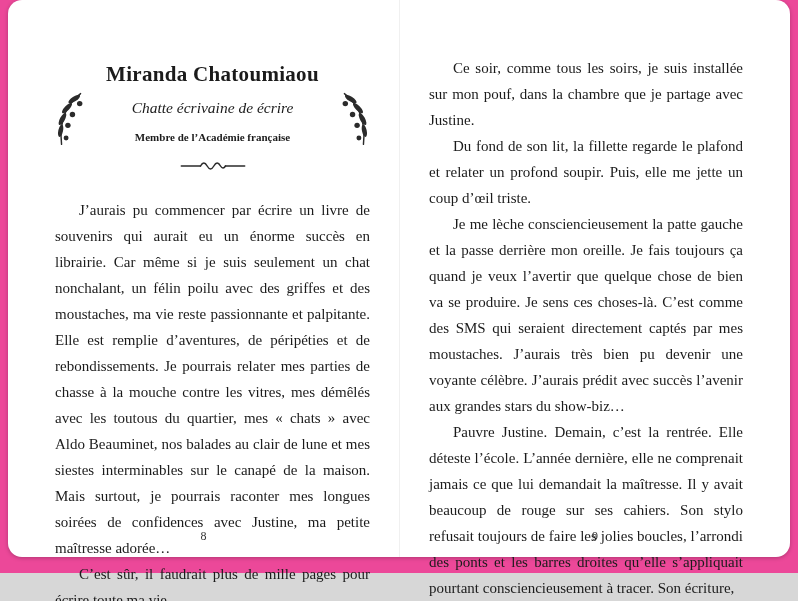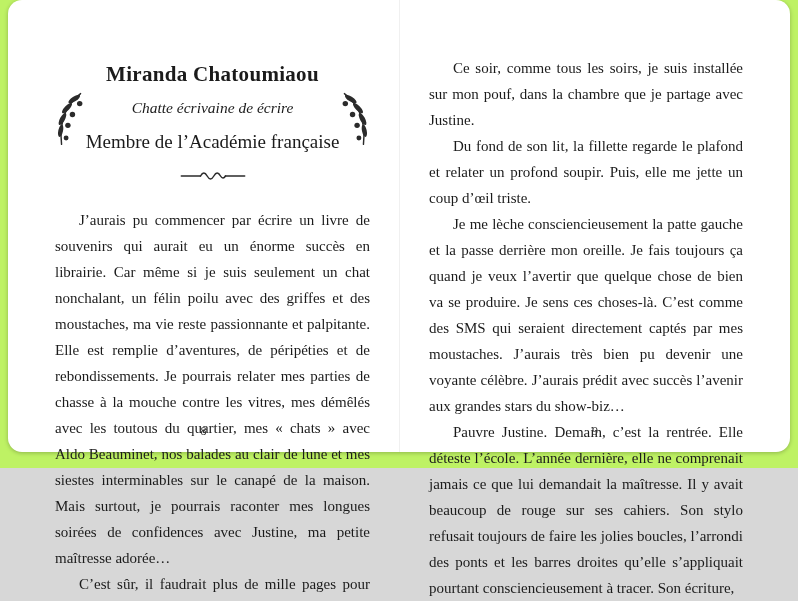--- a/index.html
+++ b/index.html
@@ -7,22 +7,22 @@
     padding: 0;
     width: 798px;
     height: 601px;
     overflow: hidden;
     background: #d7d7d7;
     font-family: "Liberation Serif", "DejaVu Serif", serif;
   }
   .canvas {
     position: relative;
     width: 798px;
-    height: 468px;
-    background: #bef264;
+    height: 573px;
+    background: #ec4899;
   }
   .spread {
     position: absolute;
     left: 8px;
     right: 8px;
     top: 0;
     bottom: 16px;
     background: #ffffff;
     border-radius: 14px;
     box-shadow: 0 1px 4px rgba(0,0,0,0.25);
@@ -48,22 +48,22 @@
     font-weight: 700;
     letter-spacing: 0.3px;
     margin: 0 0 12px 0;
   }
   .book-subtitle {
     font-size: 15.5px;
     font-style: italic;
     margin: 0 0 14px 0;
   }
   .book-affiliation {
-    font-size: 19px;
-    font-weight: 400;
+    font-size: 11px;
+    font-weight: 700;
     margin: 0 0 16px 0;
   }
   .laurel {
     position: absolute;
     top: 28px;
   }
   .laurel-left  { left: -8px; }
   .laurel-right { right: -8px; transform: scaleX(-1); }
 
   .divider-ornament {

